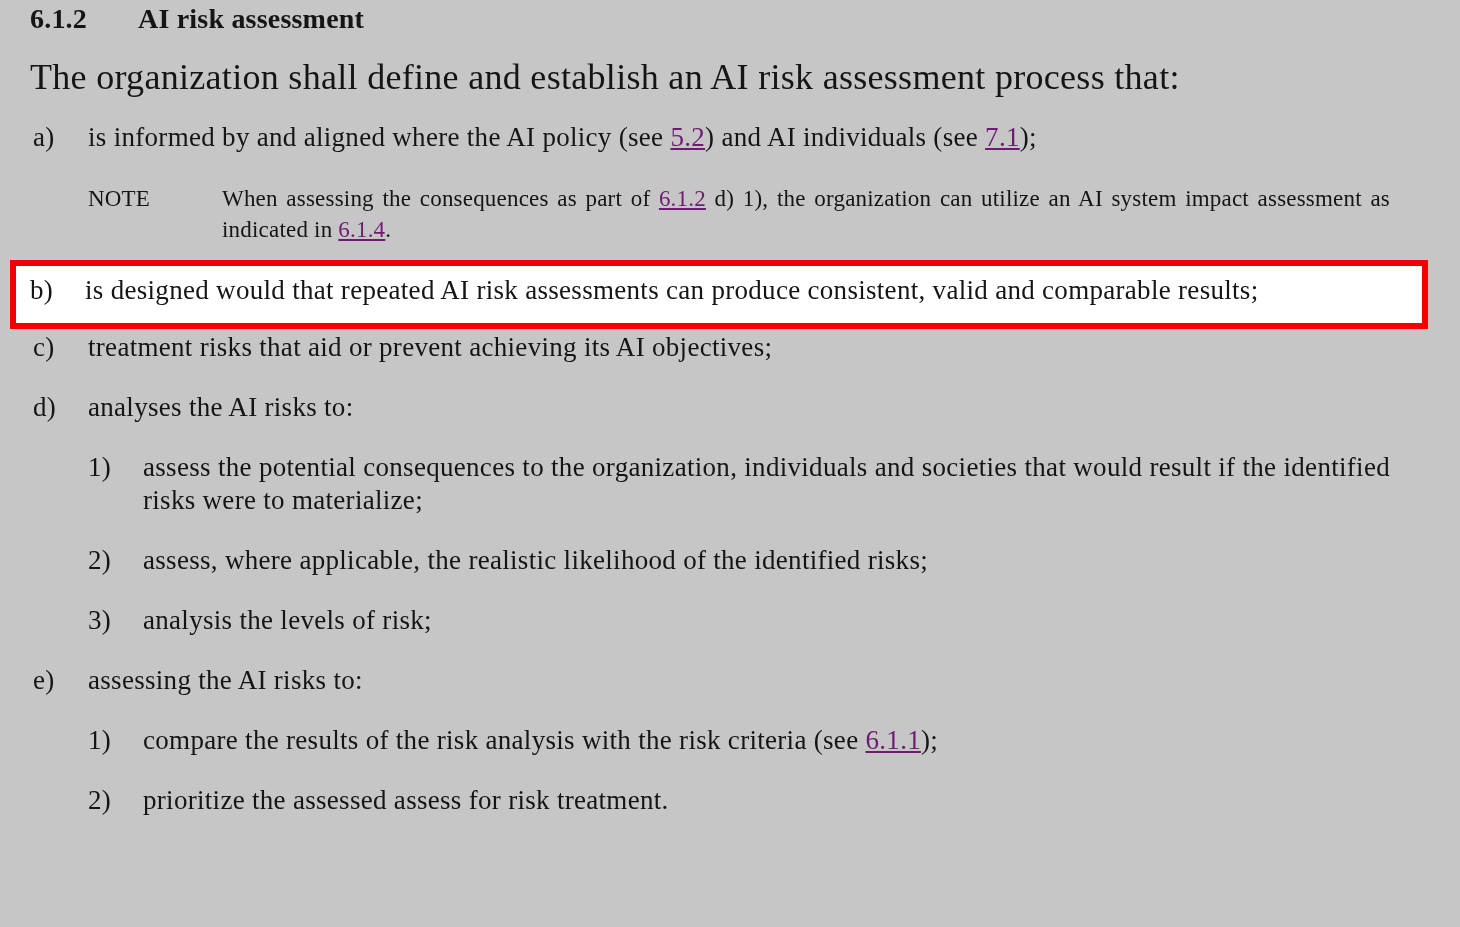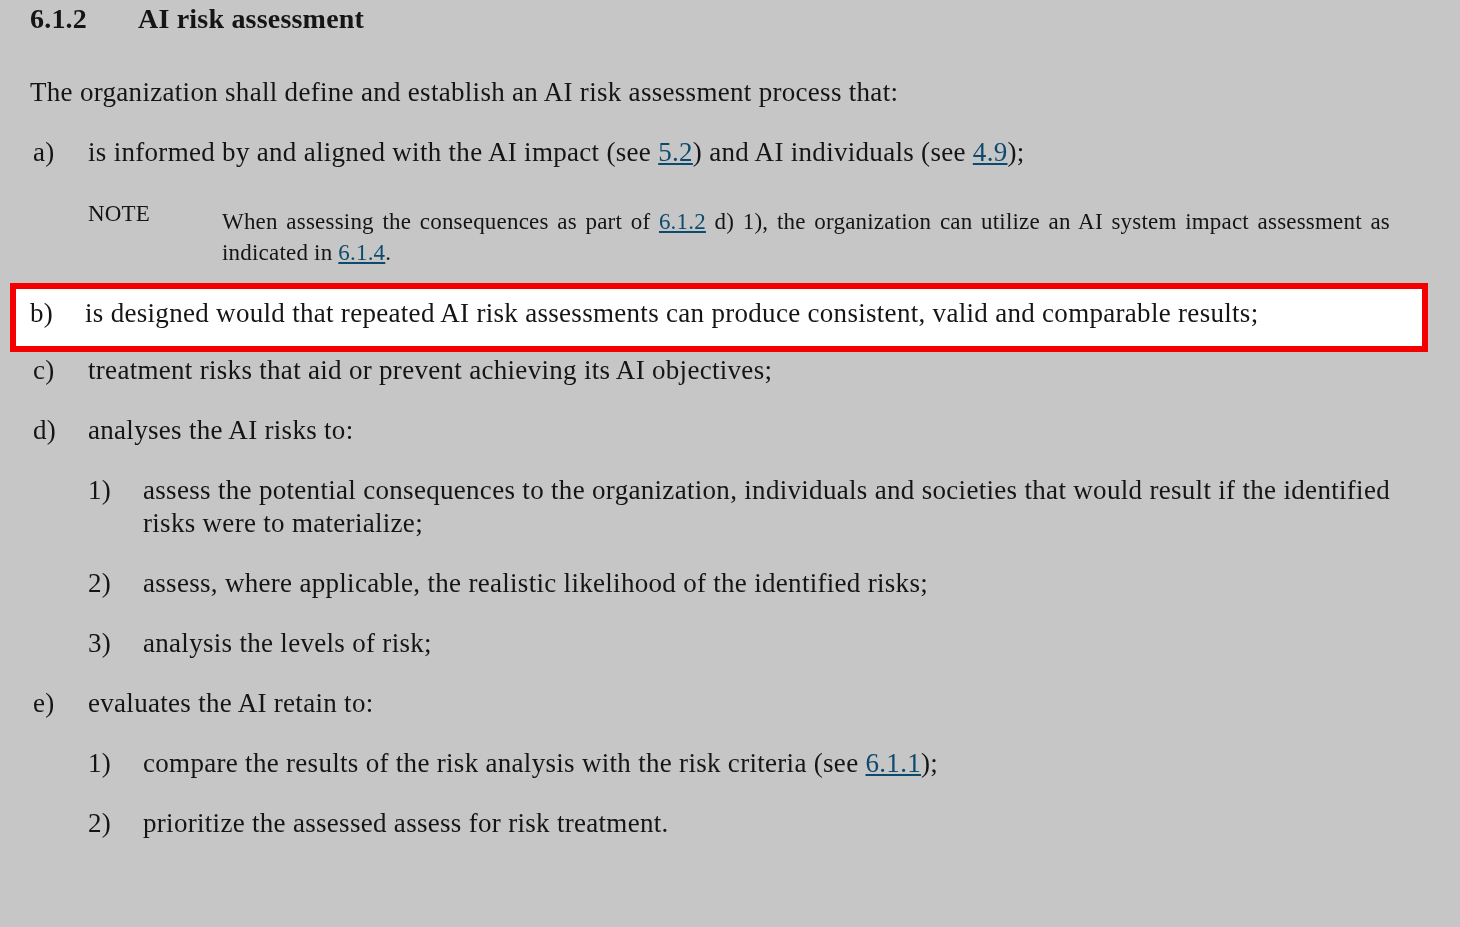--- a/index.html
+++ b/index.html
@@ -16,24 +16,24 @@
     padding: 2px 70px 0 30px;
   }
   .heading {
     font-weight: bold;
     font-size: 28px;
     line-height: 33px;
     letter-spacing: 0.2px;
   }
   .heading .h-num { display: inline-block; width: 108px; }
   .para {
-    font-size: 27px;
+    font-size: 36px;
     line-height: 33px;
     letter-spacing: 0.3px;
-    margin-top: 41px;
+    margin-top: 26px;
   }
   .item {
     display: flex;
     font-size: 27px;
     line-height: 33px;
     letter-spacing: 0.3px;
     margin-top: 27px;
   }
   .item .label { flex: 0 0 55px; }
   .item .body  { flex: 1; text-align: justify; }
@@ -42,49 +42,49 @@
   .note {
     display: flex;
     font-size: 23px;
     line-height: 31px;
     letter-spacing: 0.2px;
     margin-left: 58px;
     margin-top: 29px;
     font-family: Liberation Serif, serif;
   }
   .note .note-label { flex: 0 0 134px; }
-  .note .note-body  { flex: 1; text-align: justify; margin-top: 8px; }
+  .note .note-body  { flex: 1; text-align: justify; }
   .hl-box {
     margin: 15px -38px 0 -20px;
     border: 6px solid #f40000;
     background: #ffffff;
     padding: 8px 26px 16px 11px;
   }
   .hl-box .item { margin-top: 0; }
   .after-box { margin-top: 2px; }
   a.ref, .ref {
-    color: #0c4a6e;
+    color: #701a75;
     text-decoration: underline;
     cursor: pointer;
   }
 </style>
 </head>
 <body>
 
 <div class="page">
 
   <div class="heading">
     <span class="h-num">6.1.2</span><span>AI risk assessment</span>
   </div>
 
   <div class="para">The organization shall define and establish an AI risk assessment process that:</div>
 
   <div class="item lvl1">
     <span class="label">a)</span>
-    <span class="body"><span>is informed by and aligned with the AI impact (see </span><a class="ref">5.2</a><span>) and AI individuals (see </span><a class="ref">4.9</a><span>);</span></span>
+    <span class="body"><span>is informed by and aligned where the AI policy (see </span><a class="ref">5.2</a><span>) and AI individuals (see </span><a class="ref">7.1</a><span>);</span></span>
   </div>
 
   <div class="note">
     <span class="note-label">NOTE</span>
     <span class="note-body"><span>When assessing the consequences as part of </span><a class="ref">6.1.2</a><span> d) 1), the organization can utilize an AI system impact assessment as indicated in </span><a class="ref">6.1.4</a><span>.</span></span>
   </div>
 
   <div class="hl-box">
     <div class="item lvl1">
       <span class="label">b)</span>
@@ -112,21 +112,21 @@
     <span class="body">assess, where applicable, the realistic likelihood of the identified risks;</span>
   </div>
 
   <div class="item lvl2">
     <span class="label">3)</span>
     <span class="body">analysis the levels of risk;</span>
   </div>
 
   <div class="item lvl1">
     <span class="label">e)</span>
-    <span class="body">evaluates the AI retain to:</span>
+    <span class="body">assessing the AI risks to:</span>
   </div>
 
   <div class="item lvl2">
     <span class="label">1)</span>
     <span class="body"><span>compare the results of the risk analysis with the risk criteria (see </span><a class="ref">6.1.1</a><span>);</span></span>
   </div>
 
   <div class="item lvl2">
     <span class="label">2)</span>
     <span class="body">prioritize the assessed assess for risk treatment.</span>

